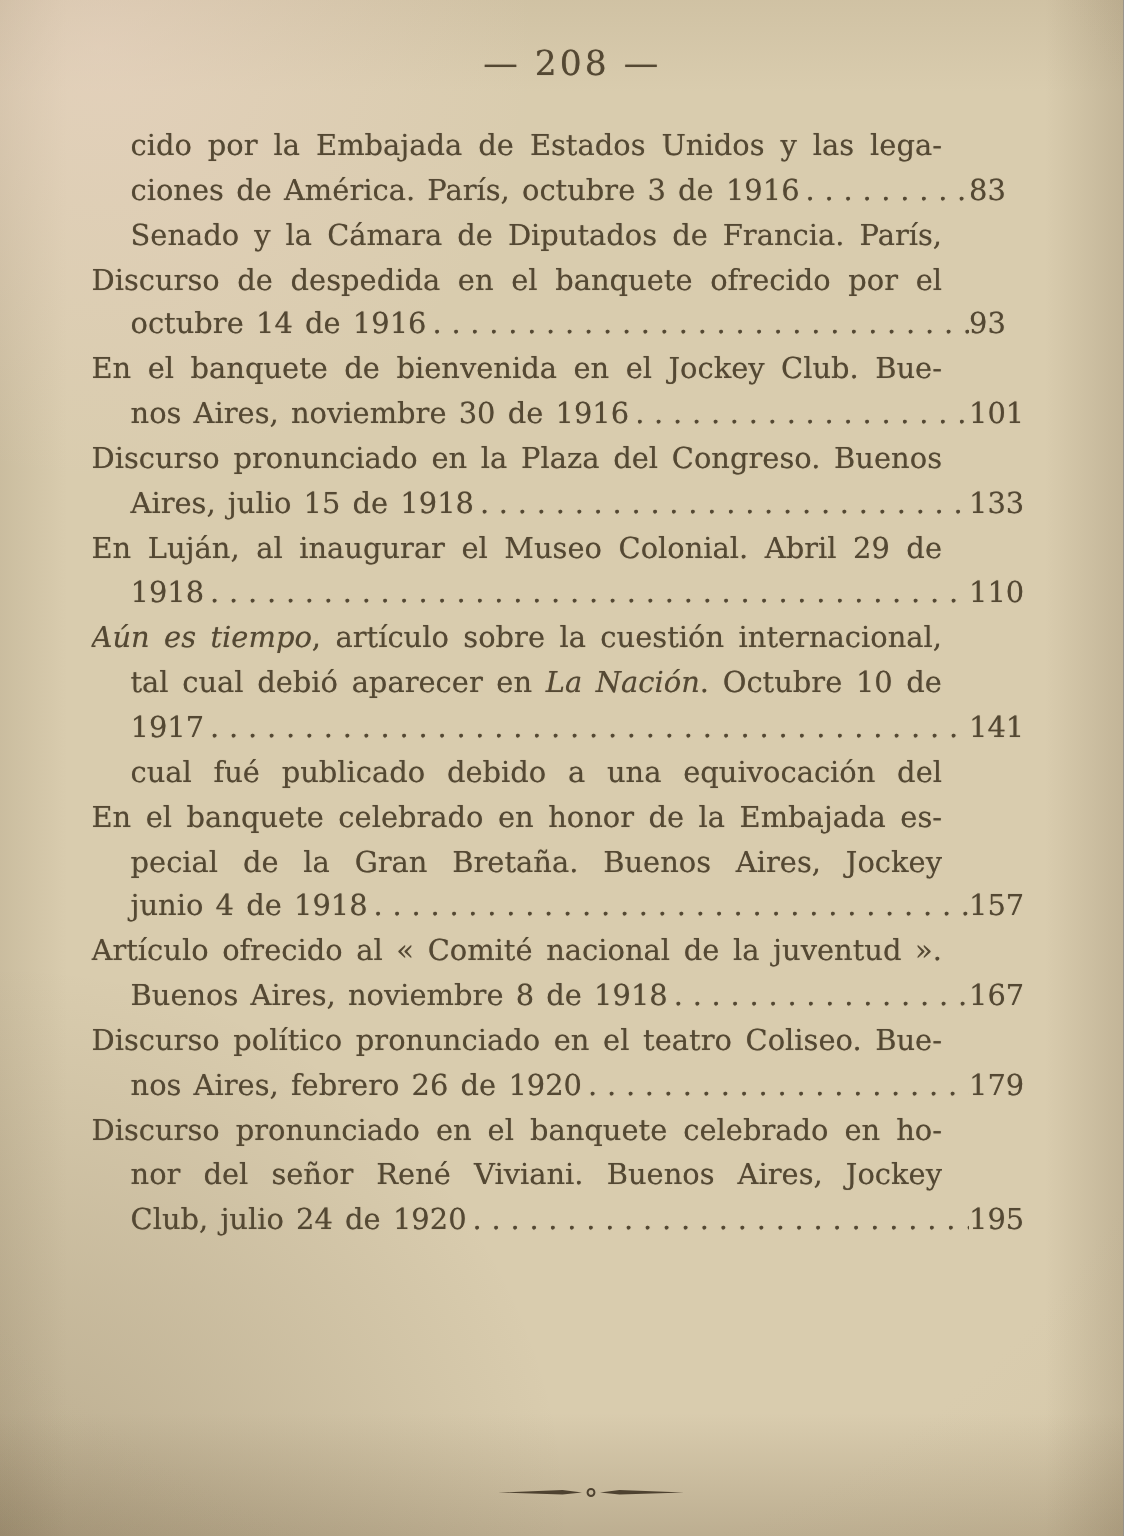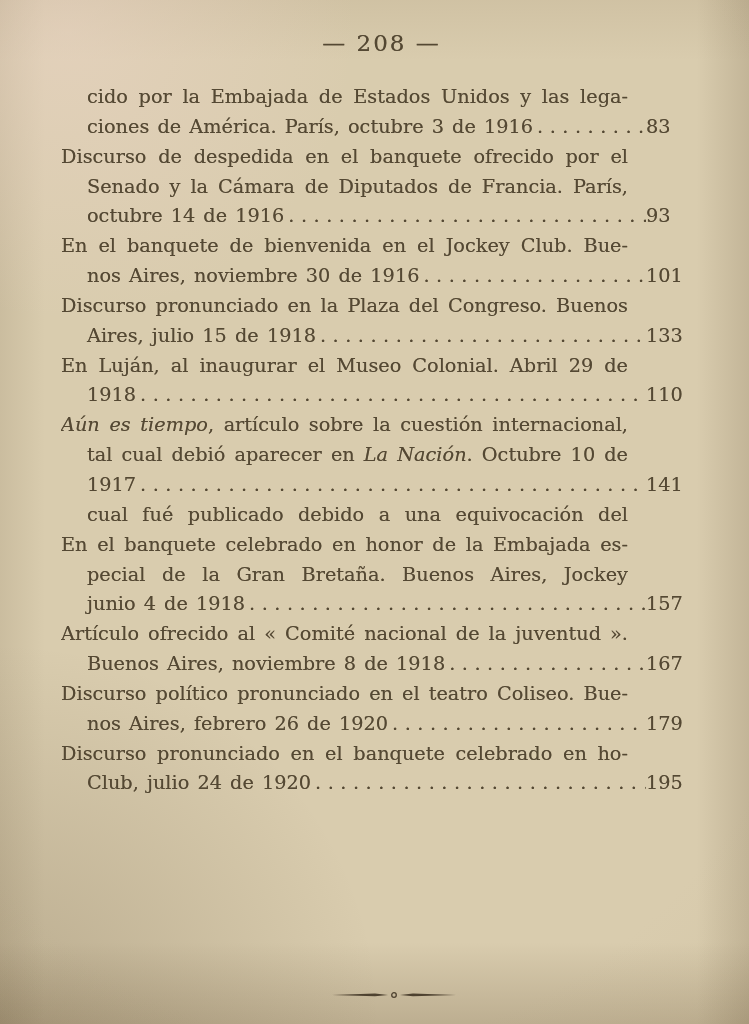--- a/index.html
+++ b/index.html
@@ -64,25 +64,25 @@
         <div class="line indent">
           <span class="fill"><span>cido por la Embajada de Estados Unidos y las lega-</span></span>
         </div>
         <div class="line indent">
           <span class="txt"><span>ciones de América. París, octubre 3 de 1916</span></span>
           <span class="leader">..........</span>
           <span class="pg">83</span>
         </div>
       </div>
       <div>
+        <div class="line indent">
+          <span class="fill"><span>Senado y la Cámara de Diputados de Francia. París,</span></span>
+        </div>
         <div class="line">
           <span class="fill"><span>Discurso de despedida en el banquete ofrecido por el</span></span>
-        </div>
-        <div class="line indent">
-          <span class="fill"><span>Senado y la Cámara de Diputados de Francia. París,</span></span>
         </div>
         <div class="line indent">
           <span class="txt"><span>octubre 14 de 1916</span></span>
           <span class="leader">.......................................</span>
           <span class="pg">93</span>
         </div>
       </div>
       <div>
         <div class="line">
           <span class="fill"><span>En el banquete de bienvenida en el Jockey Club. Bue-</span></span>
@@ -162,20 +162,23 @@
           <span class="txt"><span>nos Aires, febrero 26 de 1920</span></span>
           <span class="leader">.........................</span>
           <span class="pg">179</span>
         </div>
       </div>
       <div>
         <div class="line">
           <span class="fill"><span>Discurso pronunciado en el banquete celebrado en ho-</span></span>
         </div>
         <div class="line indent">
+          <span class="fill"><span>nor del señor René Viviani. Buenos Aires, Jockey</span></span>
+        </div>
+        <div class="line indent">
           <span class="txt"><span>Club, julio 24 de 1920</span></span>
           <span class="leader">...............................</span>
           <span class="pg">195</span>
         </div>
       </div>
     </div>
 
   <div class="ornament">
     <svg width="126" height="10" viewBox="0 0 126 10" aria-hidden="true">
       <path d="M1 5 L44 3.4 L57 5 L44 6.3 Z" fill="#4e4230"></path>

